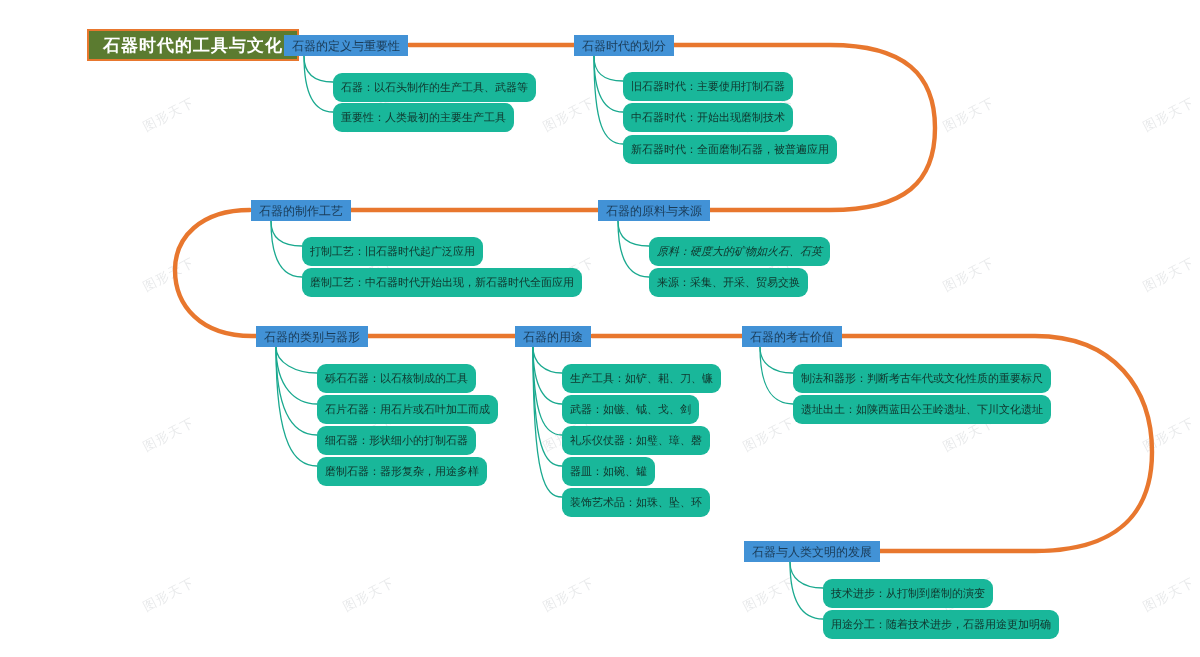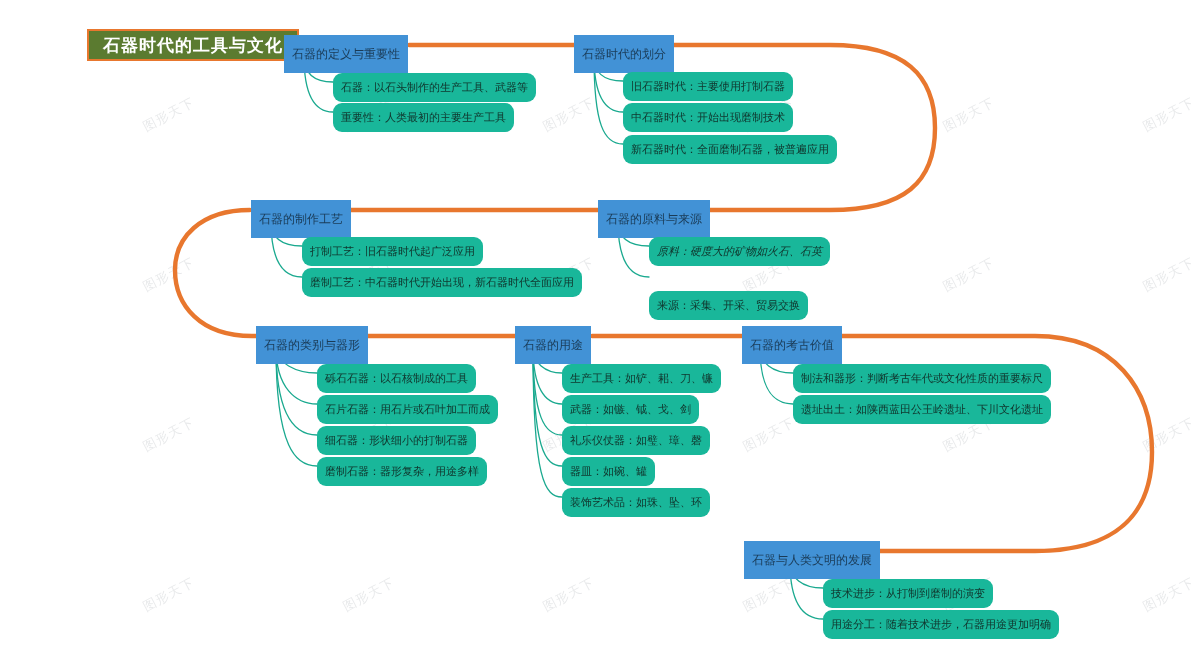--- a/index.html
+++ b/index.html
@@ -51,21 +51,21 @@
     font-weight:bold;
     letter-spacing:1px;
     padding:0 14px;
     height:32px;
   }
   .node-main{
     background:#4292d6;
     color:#1a3b57;
     font-size:12px;
     padding:0 8px;
-    height:38px;
+    height:21px;
   }
   .node-leaf{
     background:#19b79a;
     color:#10342c;
     font-size:11px;
     padding:0 8px;
     height:29px;
     border-radius:9px;
   }
 </style>
@@ -179,21 +179,21 @@
   <div class="node node-leaf" style="left:302px;top:268px;">
     <span>磨制工艺：中石器时代开始出现，新石器时代全面应用</span>
   </div>
 
   <div class="node node-main" style="left:598px;top:200px;">
     <span>石器的原料与来源</span>
   </div>
   <div class="node node-leaf" style="left:649px;top:237px;font-style:italic;">
     <span>原料：硬度大的矿物如火石、石英</span>
   </div>
-  <div class="node node-leaf" style="left:649px;top:268px;margin-top:23px;">
+  <div class="node node-leaf" style="left:649px;top:268px;">
     <span>来源：采集、开采、贸易交换</span>
   </div>
 
   <div class="node node-main" style="left:256px;top:326px;">
     <span>石器的类别与器形</span>
   </div>
   <div class="node node-leaf" style="left:317px;top:364px;">
     <span>砾石石器：以石核制成的工具</span>
   </div>
   <div class="node node-leaf" style="left:317px;top:395px;">

